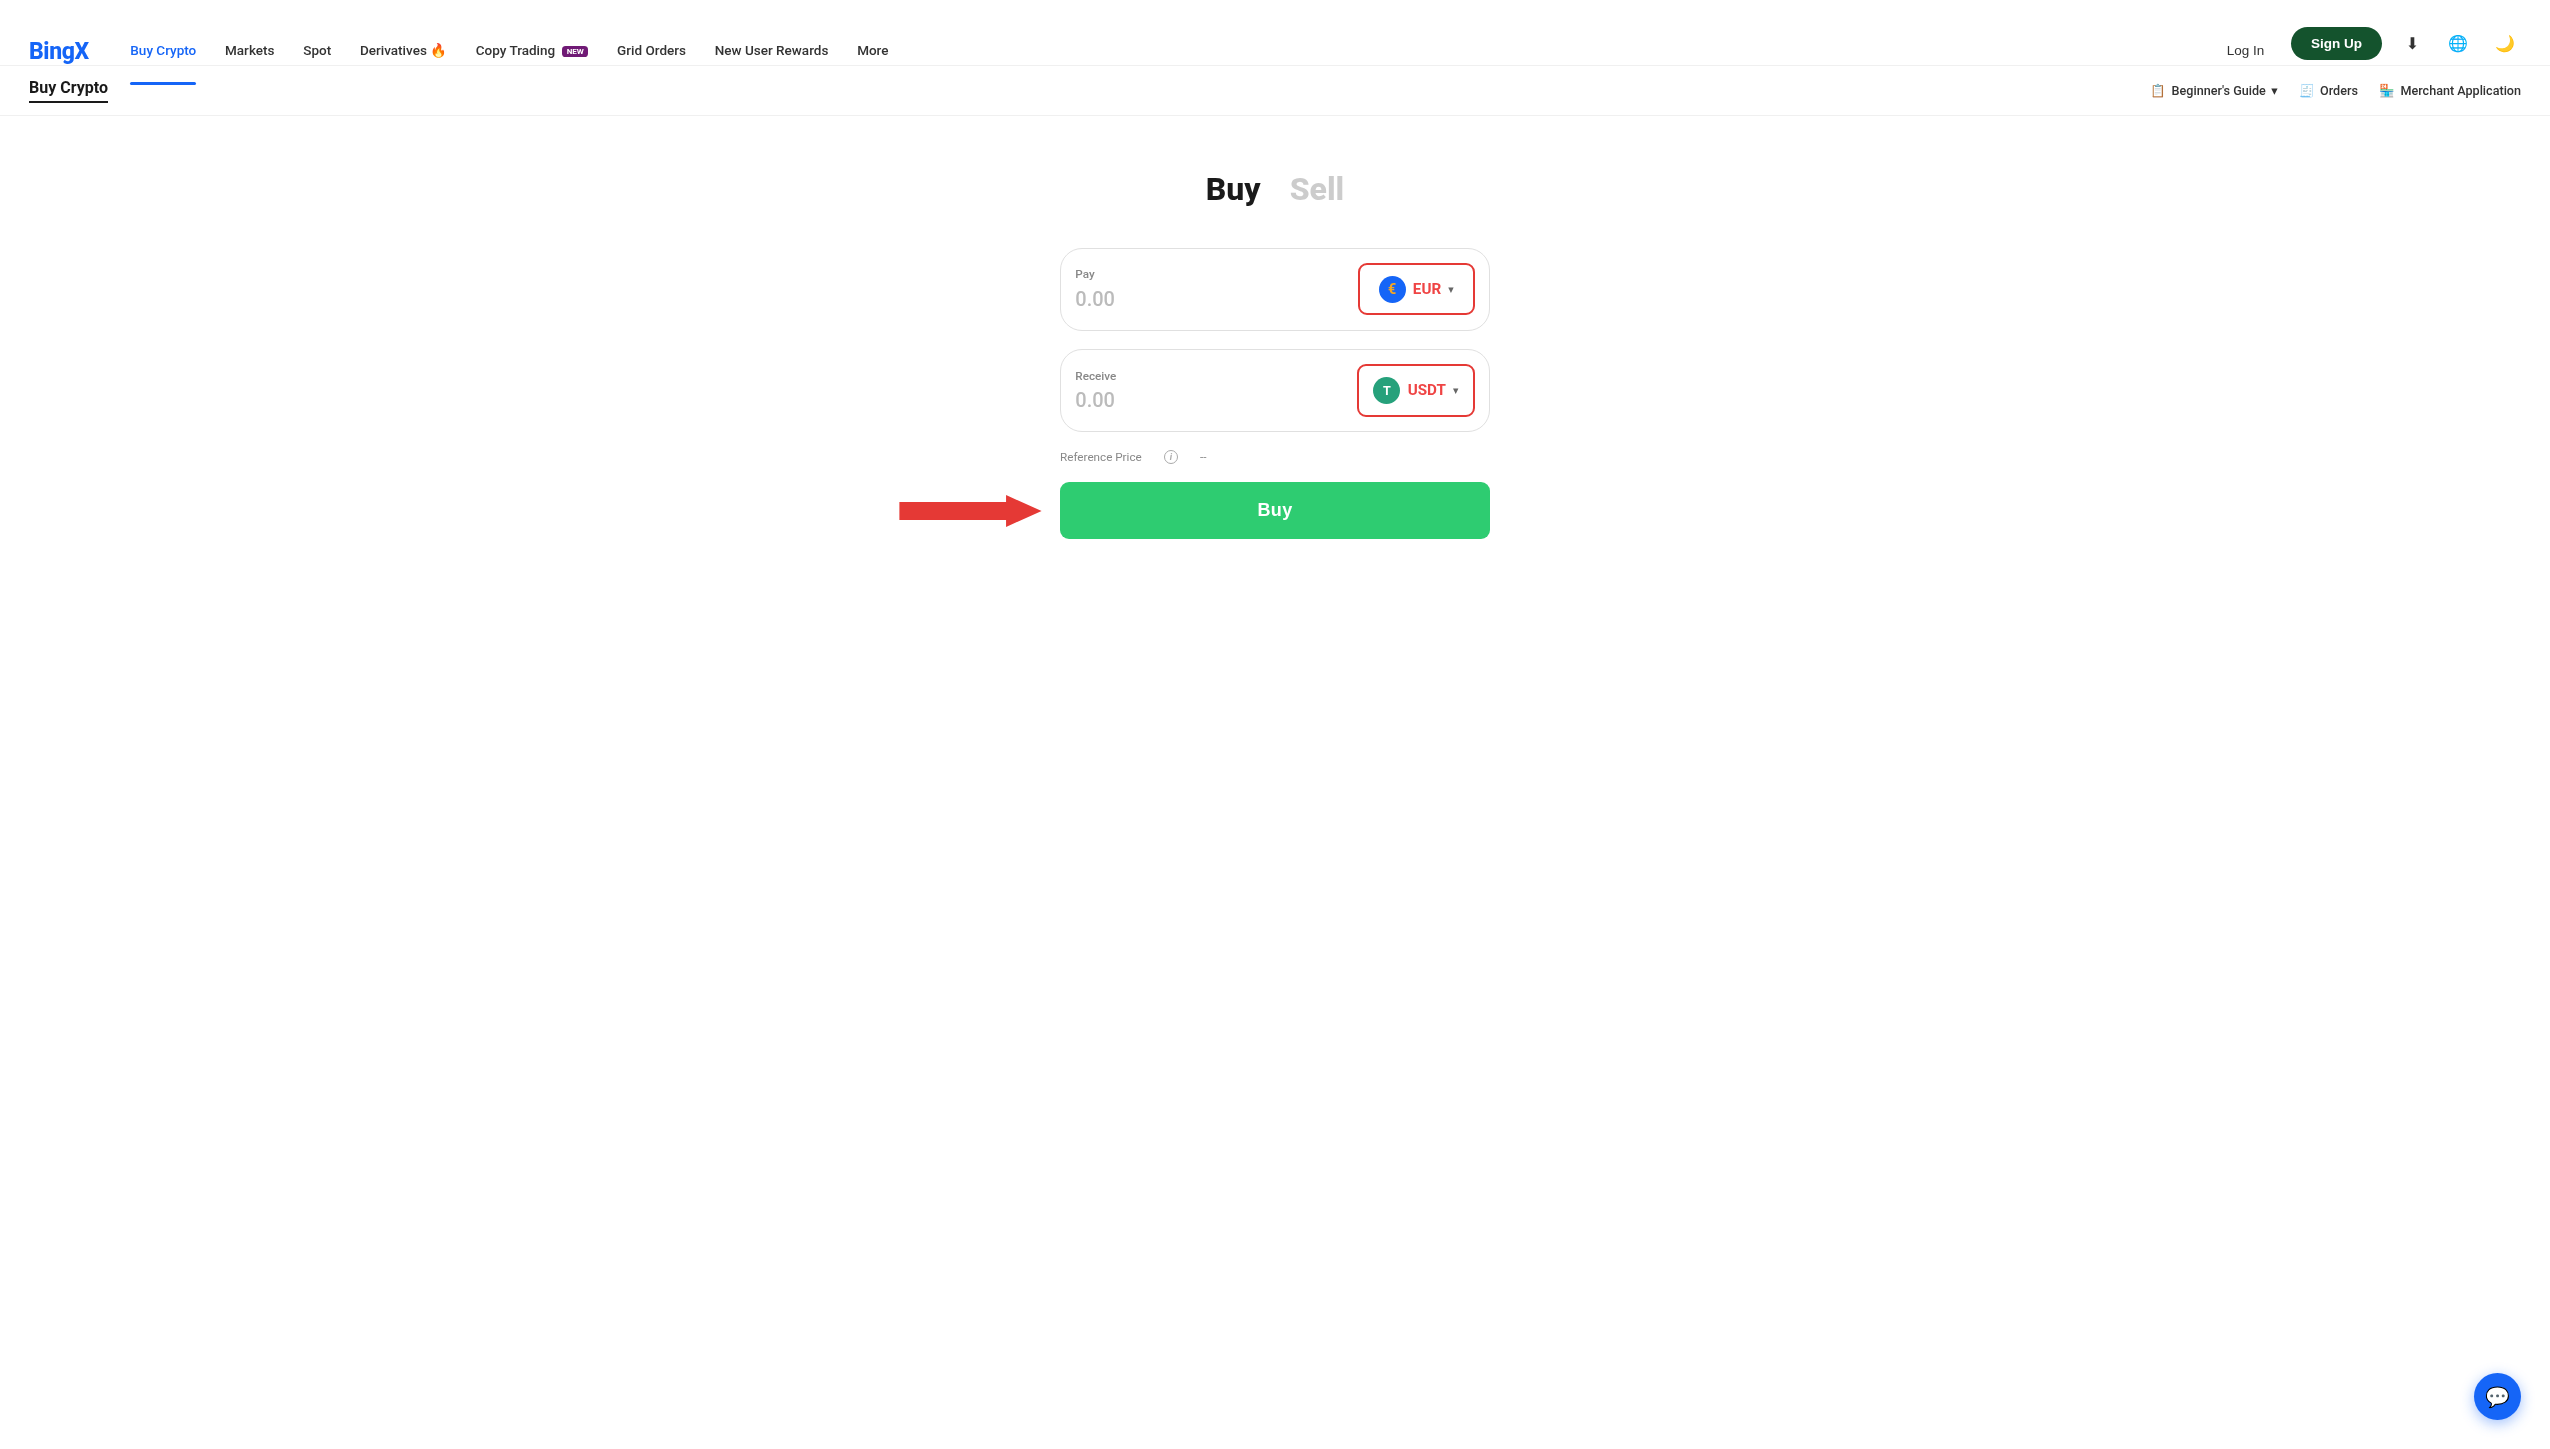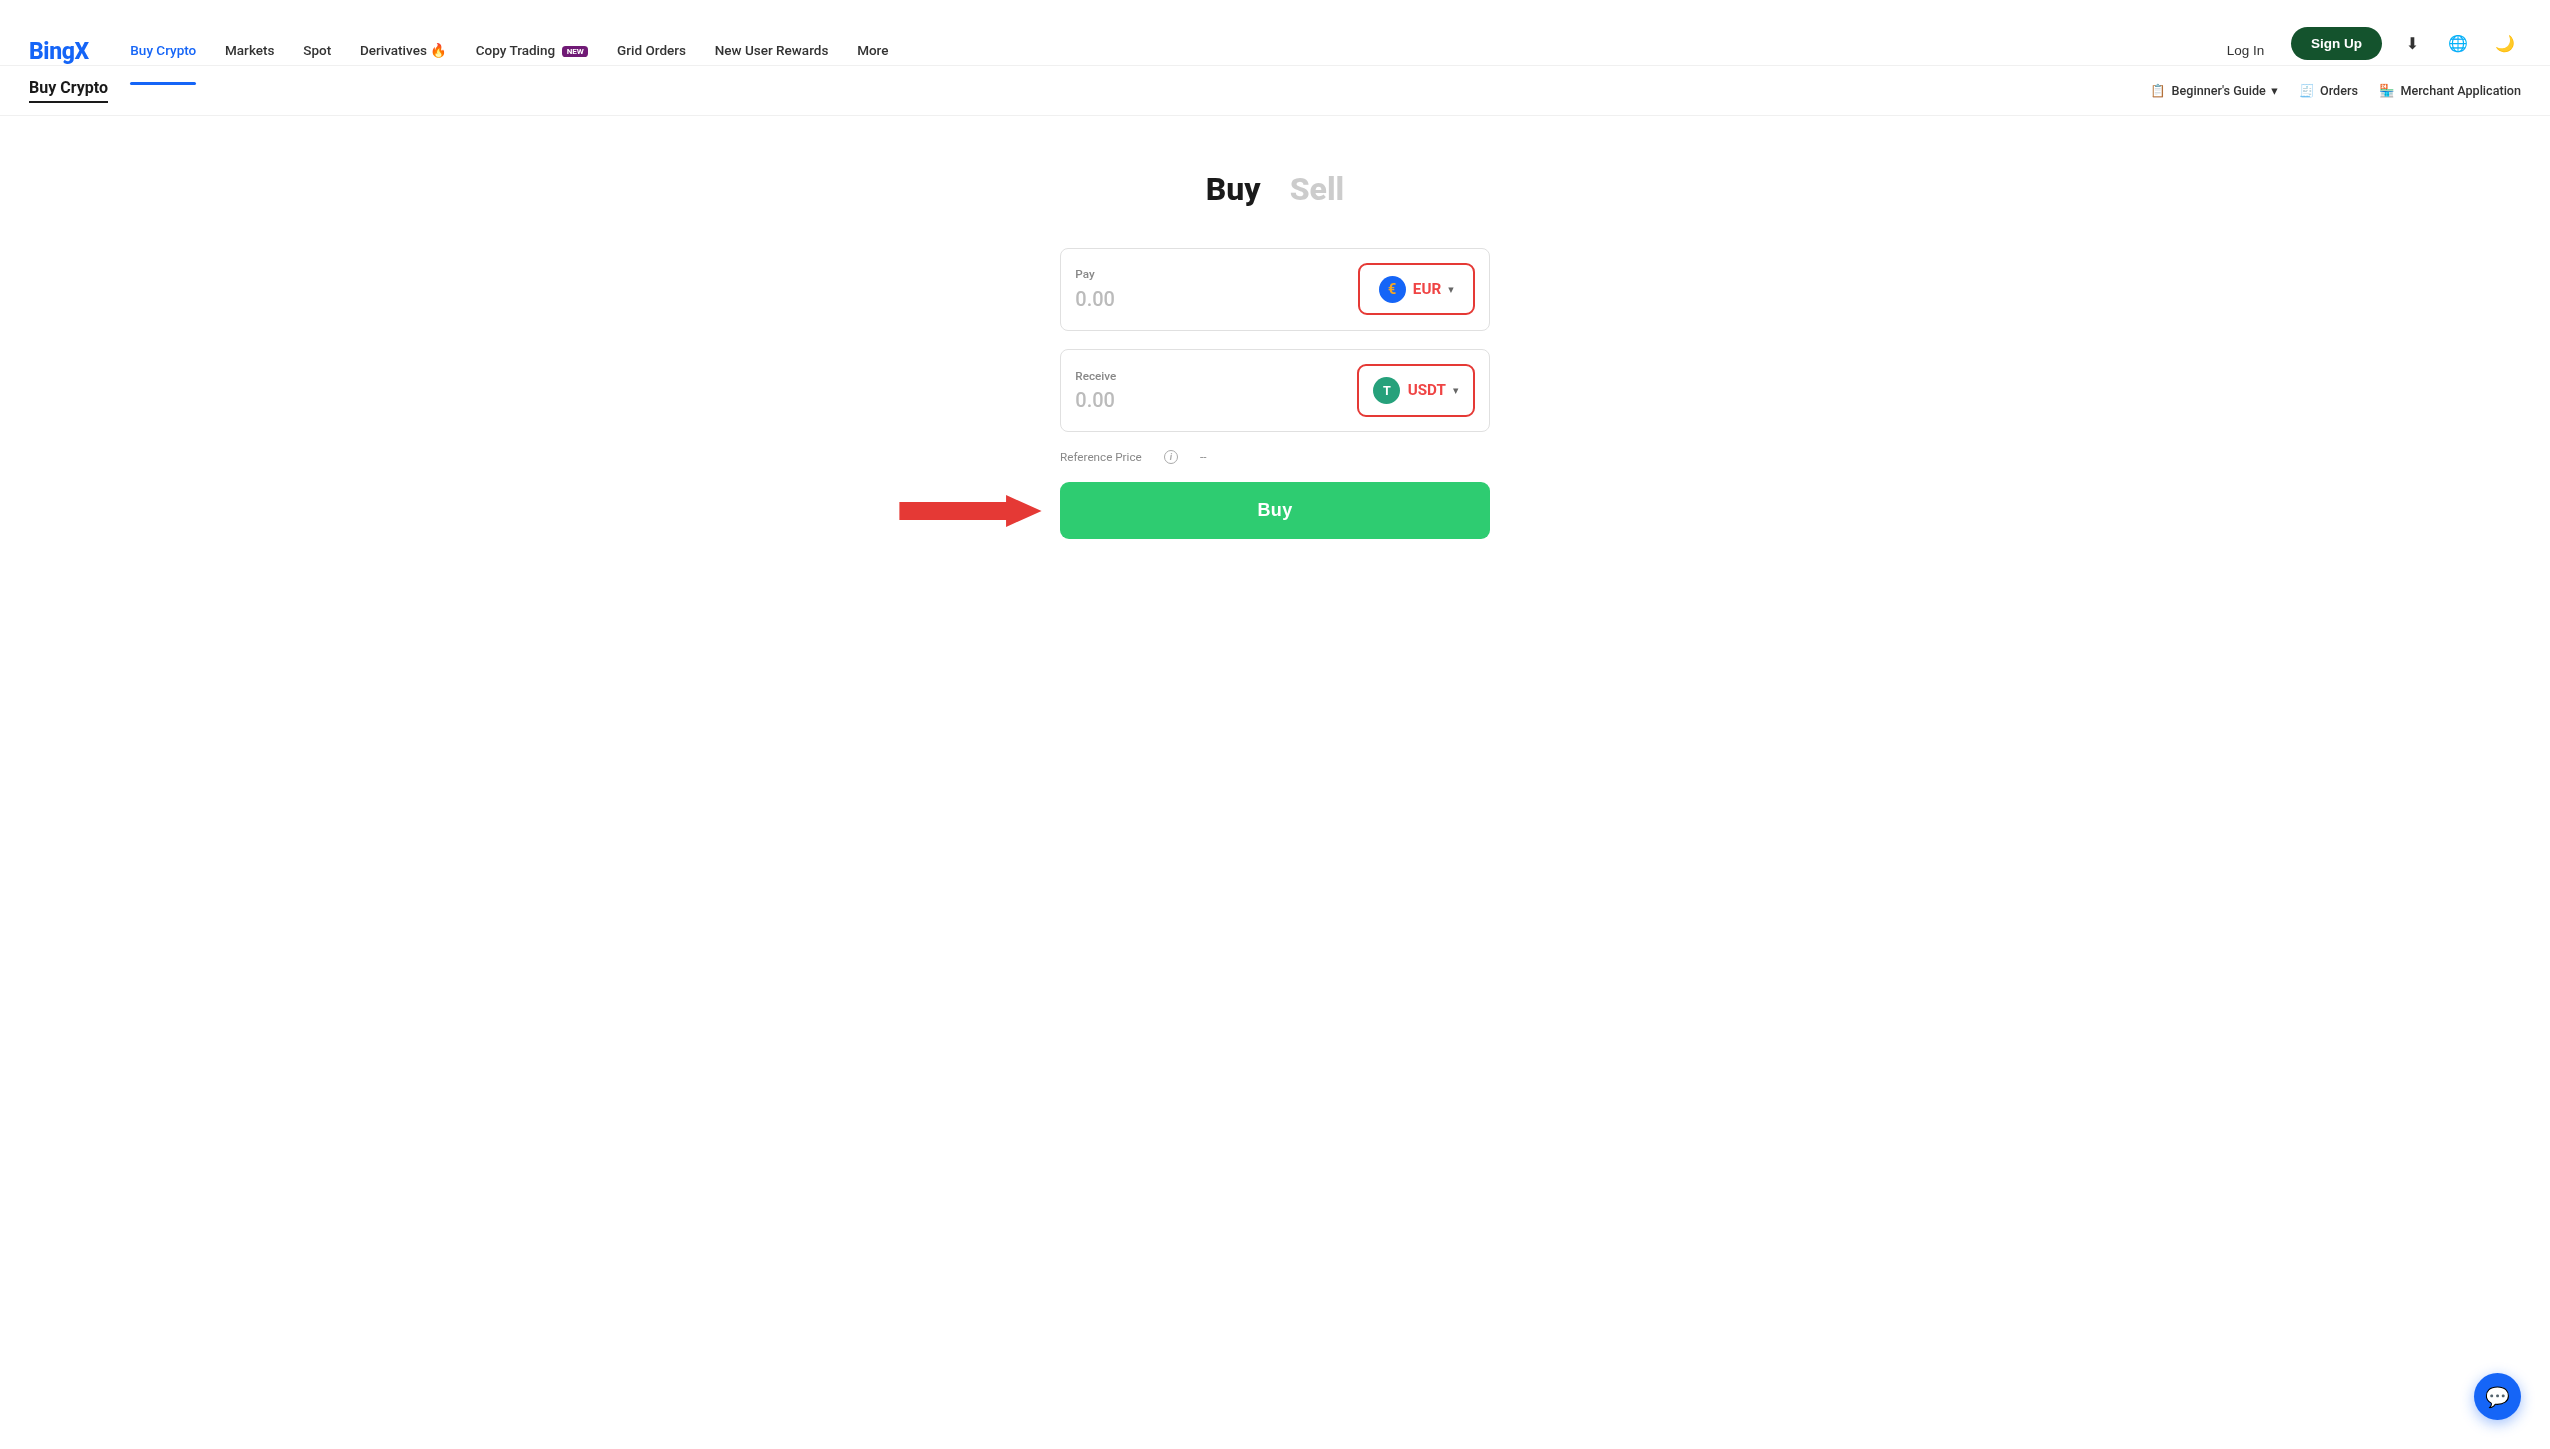--- a/index.html
+++ b/index.html
@@ -66,21 +66,21 @@
     .trade-tab {
       font-size: 32px; font-weight: 800; cursor: pointer; color: #ccc;
       padding-bottom: 3.6px;
     }
     .trade-tab.active { color: #1a1a1a; }
 
     
     .trade-form { width: 430px; display: flex; flex-direction: column; gap: 18px; }
 
     .input-group {
-      border: 0.9px solid #e0e0e0; border-radius: 8px; padding: 14.3px 14.3px;
+      border: 0.9px solid #e0e0e0; border-radius: 22px; padding: 14.3px 14.3px;
       display: flex; align-items: center; justify-content: space-between;
       background: #fff;
     }
     .input-left { display: flex; flex-direction: column; flex: 1; }
     .input-label { font-size: 11.7px; color: #888; margin-bottom: 5.4px; font-weight: 500; }
     .input-value { font-size: 20px; color: #bbb; font-weight: 500; }
 
     .currency-btn {
       display: flex; align-items: center; gap: 7.2px; cursor: pointer;
       border: 2.7px solid #e53935; border-radius: 9px;

